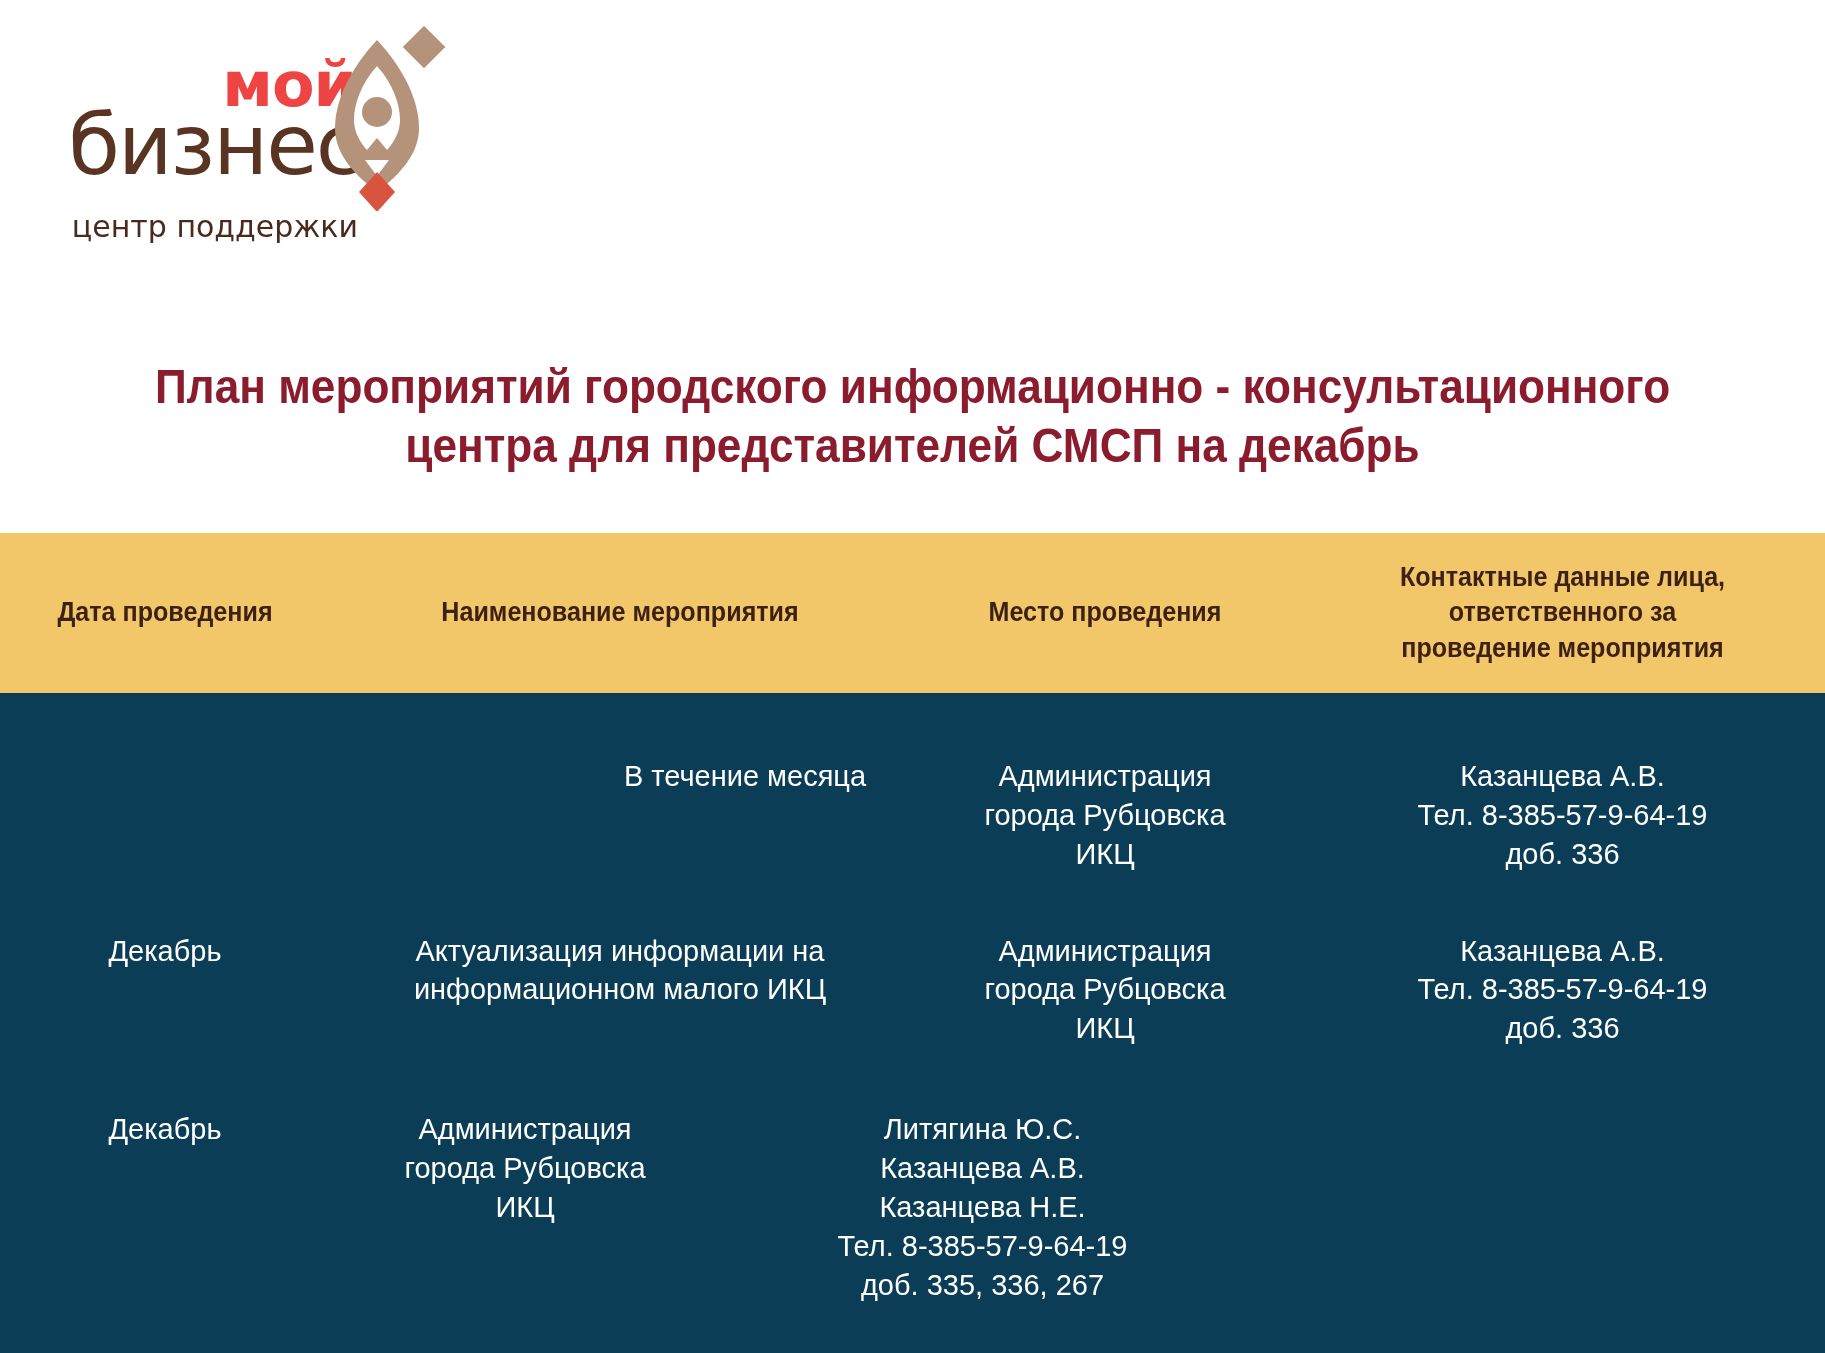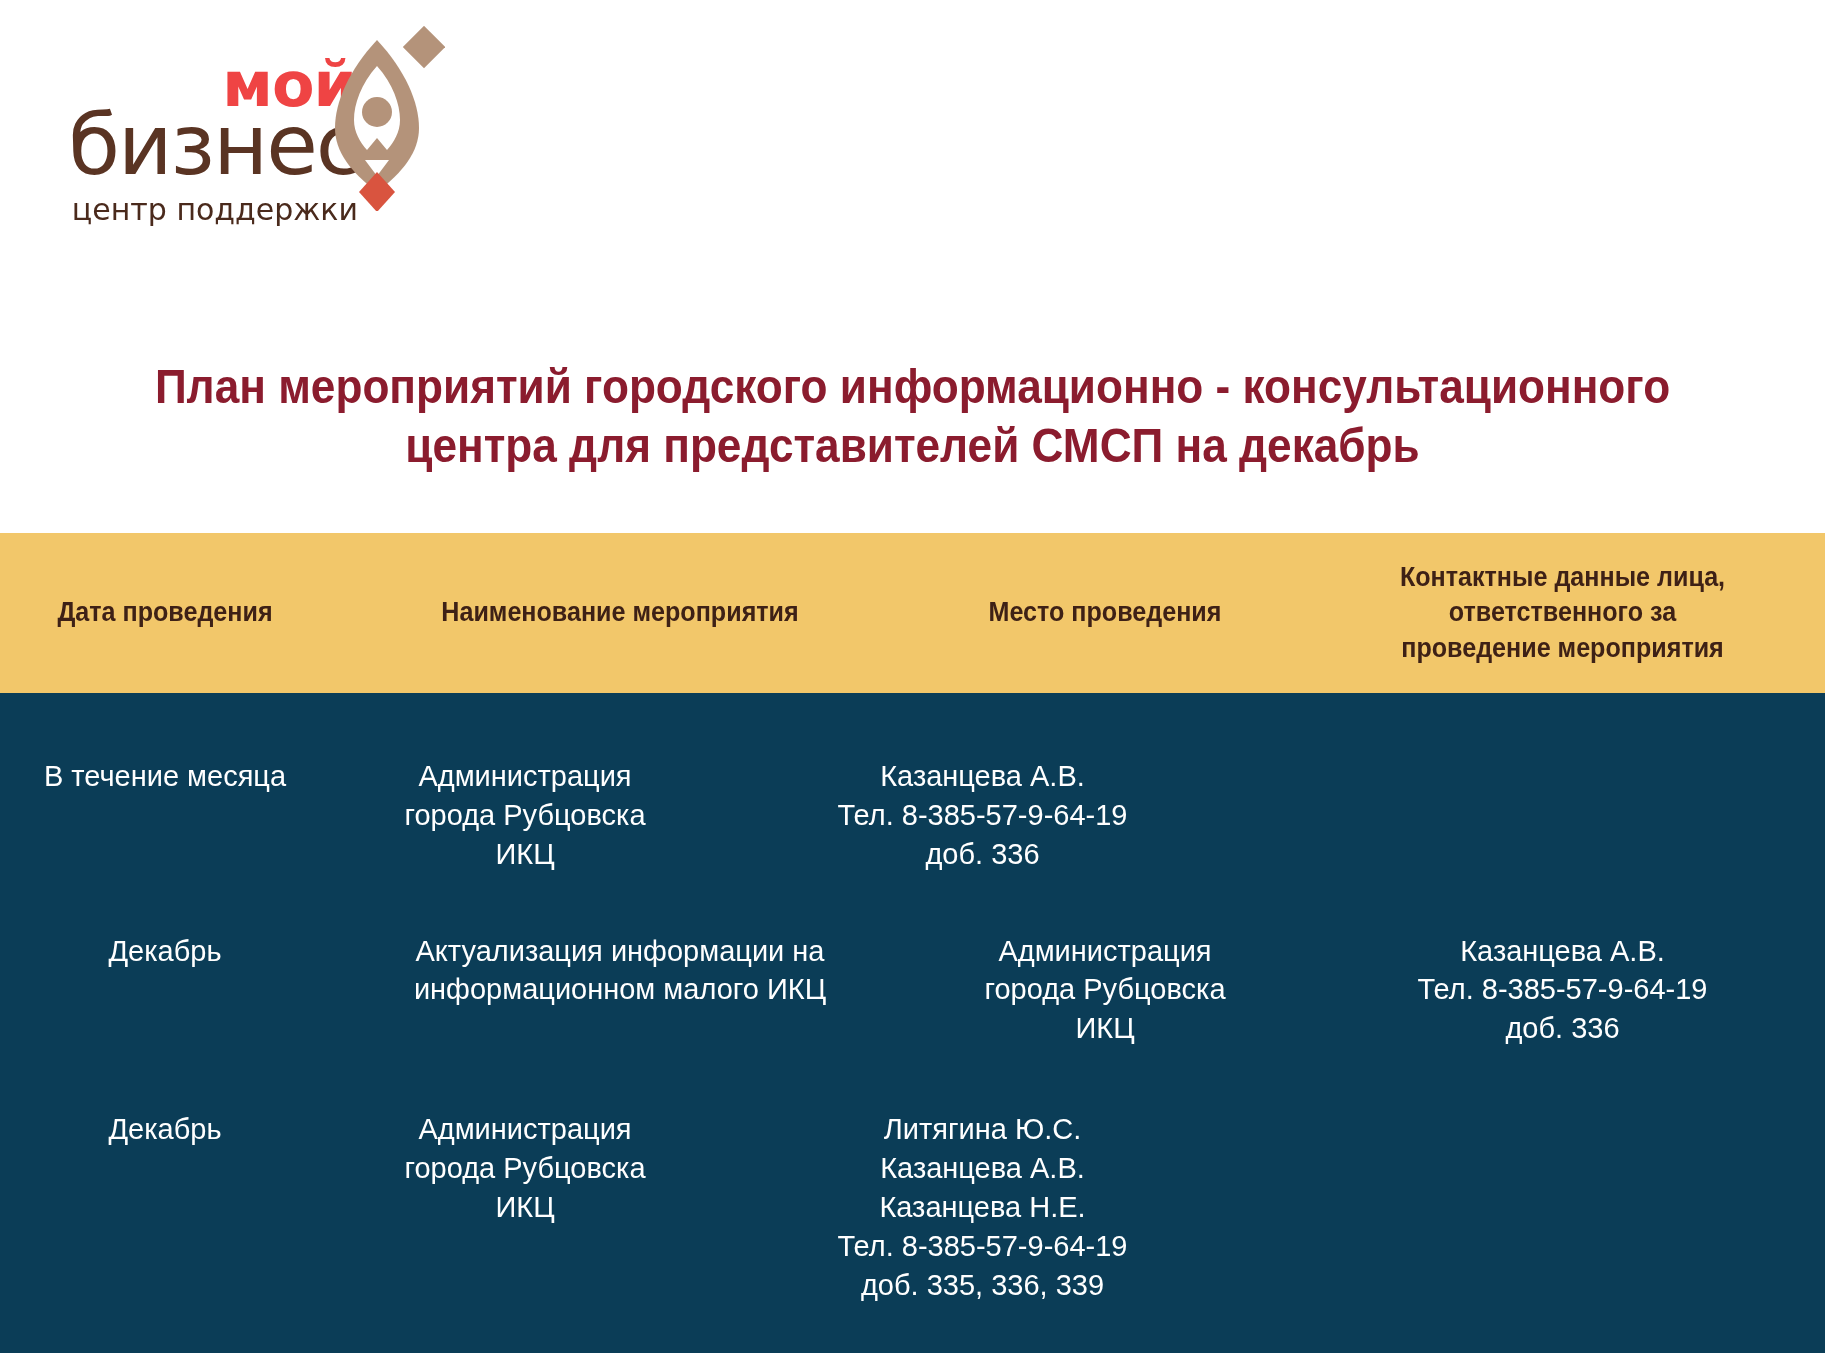--- a/index.html
+++ b/index.html
@@ -48,21 +48,21 @@
     line-height: 0.88;
     letter-spacing: -2px;
     color: #5A3423;
     margin-top: -6px;
   }
   .logo-sub {
     font-family: "DejaVu Sans", sans-serif;
     font-size: 30px;
     line-height: 1.12;
     color: #4A2A1C;
-    margin-top: 10px;
+    margin-top: 27px;
     text-align: right;
     padding-right: 2px;
   }
   .logo-mark {
     position: absolute;
     left: 285px;
     top: 8px;
     width: 130px;
     height: 180px;
   }
@@ -112,21 +112,21 @@
   .tbody {
     background: #0B3D57;
     min-height: 660px;
     padding-top: 26px;
     padding-bottom: 40px;
   }
   .tr {
     display: flex;
     align-items: flex-start;
   }
-  .tr-1 { padding-top: 38px; }
+  .tr-1 { padding-top: 38px; justify-content: flex-end; }
   .tr-2 { padding-top: 58px; }
   .tr-3 { padding-top: 62px; }
 
   .td {
     color: #FFFFFF;
     font-family: "Liberation Sans", sans-serif;
     font-weight: normal;
     font-size: 29px;
     line-height: 1.34;
     text-align: center;
@@ -238,19 +238,19 @@
         <div>Администрация</div>
         <div>города Рубцовска</div>
         <div>ИКЦ</div>
       </div>
       <div class="td c4">
         <div class="inner">
           <div>Литягина Ю.С.</div>
           <div>Казанцева А.В.</div>
           <div>Казанцева Н.Е.</div>
           <div>Тел. 8-385-57-9-64-19</div>
-          <div>доб. 335, 336, 339</div>
+          <div>доб. 335, 336, 267</div>
         </div>
       </div>
     </div>
 
   </div>
 </div>
 
 </body></html>

